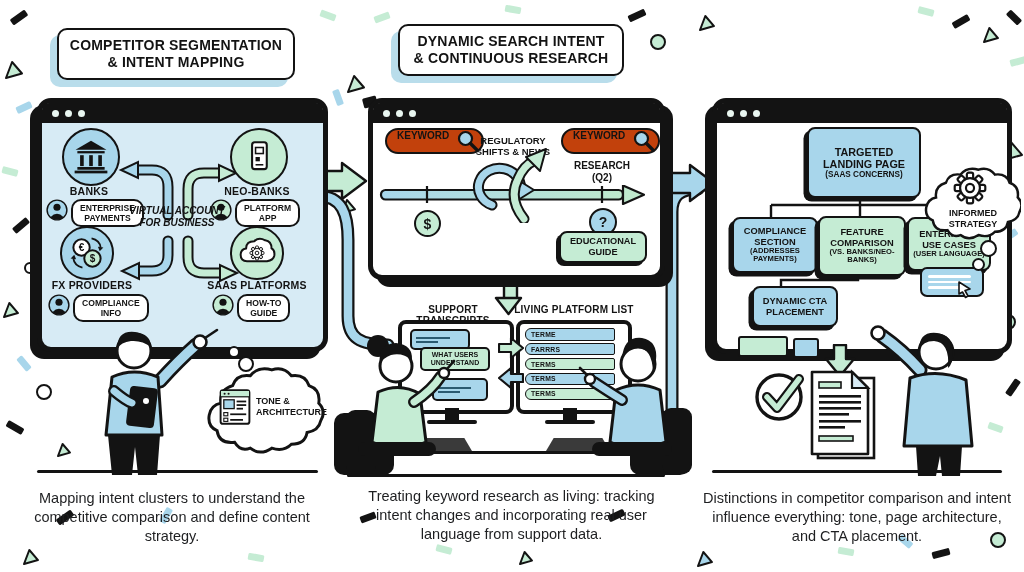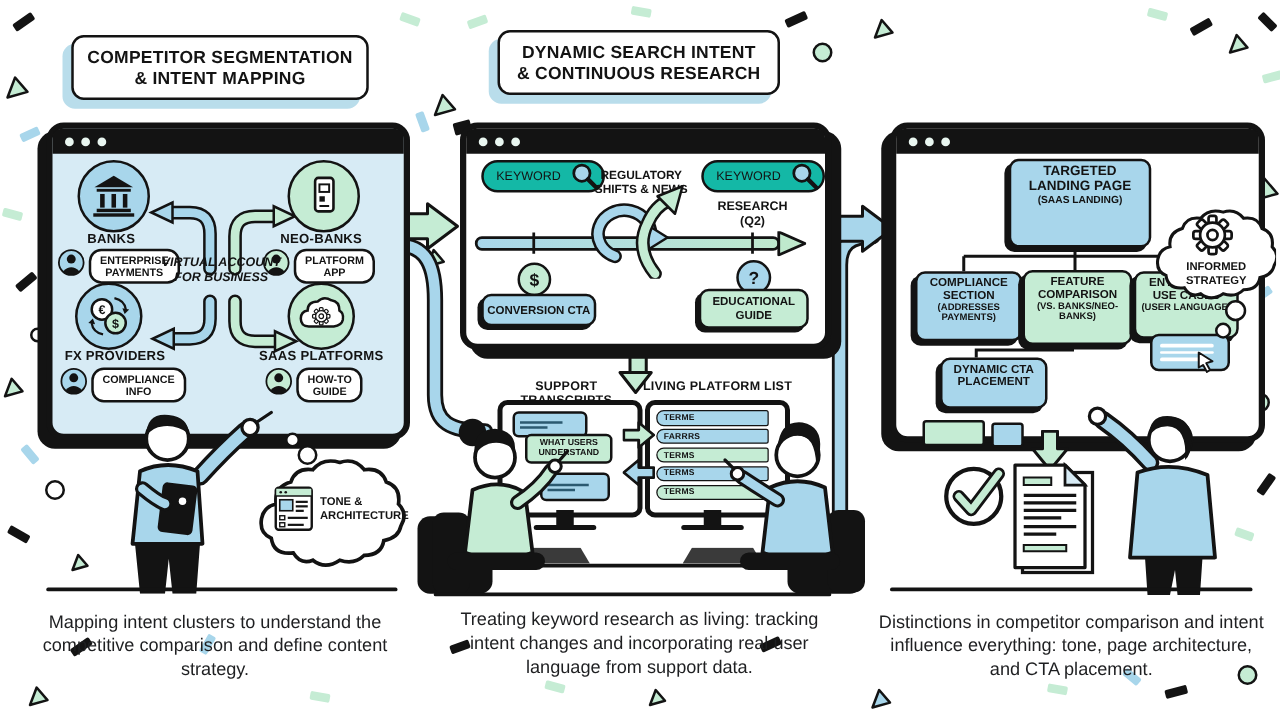--- a/index.html
+++ b/index.html
@@ -18,43 +18,43 @@
   .win-header{height:20px;background:#131313;border-radius:7px 7px 0 0;display:flex;align-items:center;gap:6px;padding-left:10px;}
   .dot{width:7px;height:7px;border-radius:50%;background:#e9f6f0;}
   .win-body{position:relative;width:100%;height:calc(100% - 20px);}
   .circ{position:absolute;border-radius:50%;border:2.6px solid #131313;display:flex;align-items:center;justify-content:center;}
   .circ.blue{background:#a8d6eb;}.circ.green{background:#c5ecd4;}
   .elabel{position:absolute;font-weight:bold;font-size:10.5px;text-align:center;letter-spacing:.2px;}
   .bub{position:absolute;display:flex;align-items:flex-start;gap:3px;}
   .chip{background:#fff;border:2.2px solid #131313;border-radius:10px;padding:2px 7px;font-weight:bold;
     font-size:8.6px;line-height:1.18;text-align:center;}
   .center-label{position:absolute;font-weight:bold;font-size:10px;line-height:1.2;text-align:center;font-style:italic;}
-  .kw{position:absolute;background:#14b8a6;border:2.4px solid #131313;border-radius:13px;display:flex;align-items:center;
-    justify-content:space-between;padding:0 3px 0 10px;font-weight:normal;font-size:10px;overflow:visible;}
+  .kw{position:absolute;background:#c2410c;border:2.4px solid #131313;border-radius:13px;display:flex;
+    justify-content:space-between;padding:0 3px 0 10px;font-weight:bold;font-size:10px;overflow:visible;}
   .stageLbl{position:absolute;font-weight:bold;font-size:10px;line-height:1.2;text-align:center;}
   .btn{position:absolute;border:2.4px solid #131313;border-radius:8px;font-weight:bold;font-size:9.2px;line-height:1.15;
     text-align:center;display:flex;align-items:center;justify-content:center;box-shadow:-3px 3px 0 #131313;}
   .btn.blue{background:#a8d6eb;}.btn.green{background:#c5ecd4;}
   .sym{position:absolute;border-radius:50%;border:2.6px solid #131313;display:flex;align-items:center;justify-content:center;
     font-weight:bold;font-size:14px;}
   .sym.green{background:#c5ecd4;}.sym.blue{background:#a8d6eb;}
   .monLbl{position:absolute;font-weight:bold;font-size:10px;text-align:center;letter-spacing:.2px;}
   .mon{position:absolute;background:#fff;border:4px solid #131313;border-radius:8px;}
   .scr{position:relative;width:100%;height:100%;}
   .cb{position:absolute;background:#a8d6eb;border:2px solid #131313;border-radius:5px;display:flex;flex-direction:column;
     justify-content:center;gap:2px;padding:2px 4px;}
   .cb i{display:block;height:2px;background:#2b5a70;}
   .gb{position:absolute;background:#c5ecd4;border:2px solid #131313;border-radius:5px;font-weight:bold;font-size:7px;
     line-height:1.15;text-align:center;padding:2px 3px;}
   .kwl{position:absolute;display:flex;flex-direction:column;gap:2.4px;}
   .kpill{height:10.5px;border:1.8px solid #131313;border-radius:6px 2px 2px 6px;font-size:6.8px;font-weight:bold;
     display:flex;align-items:center;padding-left:5px;letter-spacing:.2px;}
   .kpill.blue{background:#a8d6eb;}.kpill.green{background:#c5ecd4;}
   .node{position:absolute;border:2.6px solid #131313;border-radius:8px;box-shadow:-3.5px 3.5px 0 #131313;display:flex;
-    flex-direction:column;align-items:center;text-align:center;padding:2px;}
+    flex-direction:column;align-items:center;justify-content:center;text-align:center;padding:2px;}
   .node.blue{background:#a8d6eb;}.node.green{background:#c5ecd4;}
   .node .m{font-weight:bold;font-size:9.3px;line-height:1.12;}
   .node .s{font-weight:bold;font-size:7.6px;line-height:1.12;}
   .node.root .m{font-size:10.8px;}.node.root .s{font-size:8.2px;}
   .tc{position:absolute;background:#fff;border:2.5px solid #131313;border-radius:50%;}
   .thought-lbl{position:absolute;font-weight:bold;font-size:9px;line-height:1.2;}
   .ground{position:absolute;height:3px;background:#131313;border-radius:2px;}
   .caption{position:absolute;text-align:center;font-size:14.5px;line-height:1.32;color:#1e1f21;}
   .tab-green{position:absolute;background:#c5ecd4;border:2.4px solid #131313;border-radius:3px;}
   .tab-blue{position:absolute;background:#a8d6eb;border:2.4px solid #131313;border-radius:3px;}
@@ -355,23 +355,20 @@
         <polygon points="58,10 72,24 78,2" fill="#c5ecd4" stroke="#131313" stroke-width="2" stroke-linejoin="round"></polygon>
       </svg>
 
       <div class="sym green" style="left:41px;top:87px;width:23px;height:23px;">
         <span>$</span>
       </div>
       <div class="sym blue" style="left:216px;top:85px;width:24px;height:24px;">
         <span>?</span>
       </div>
 
-      <div class="btn blue" style="left:12px;top:112px;width:88px;height:22px;">
-        <span class="pre">CONVERSION CTA</span>
-      </div>
       <div class="btn green pre" style="left:186px;top:108px;width:84px;height:28px;">
         <span class="pre">EDUCATIONAL
 GUIDE</span>
       </div>
     </div>
   </div>
 
   <div class="monLbl" style="left:391px;top:304px;width:124px;">SUPPORT TRANSCRIPTS</div>
   <div class="monLbl" style="left:512px;top:304px;width:124px;">LIVING PLATFORM LIST</div>
 
@@ -454,21 +451,21 @@
           <path d="M54,82 H228"></path>
           <path d="M54,82 V94"></path>
           <path d="M143,82 V93"></path>
           <path d="M228,82 V94"></path>
           <path d="M141,145 V157 H64 V163"></path>
         </g>
       </svg>
       <div class="node blue root pre" style="left:90px;top:4px;width:106px;height:63px;">
         <div class="m pre">TARGETED
 LANDING PAGE</div>
-        <div class="s pre">(SAAS LANDING)</div>
+        <div class="s pre">(SAAS CONCERNS)</div>
       </div>
       <div class="node blue pre" style="left:15px;top:94px;width:78px;height:48px;">
         <div class="m pre">COMPLIANCE
 SECTION</div>
         <div class="s pre">(ADDRESSES
 PAYMENTS)</div>
       </div>
       <div class="node green pre" style="left:101px;top:93px;width:80px;height:52px;">
         <div class="m pre">FEATURE
 COMPARISON</div>

